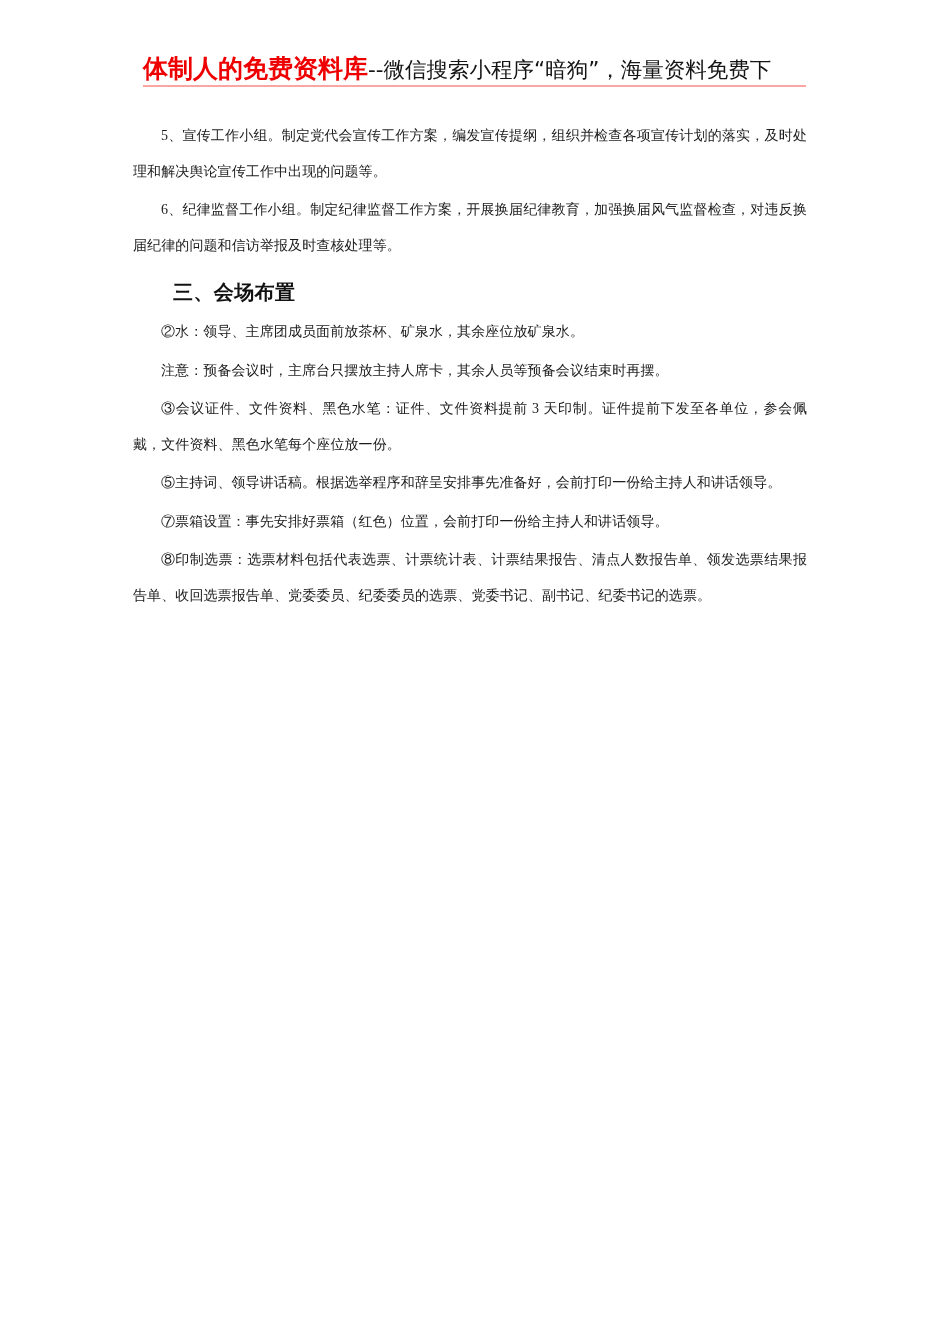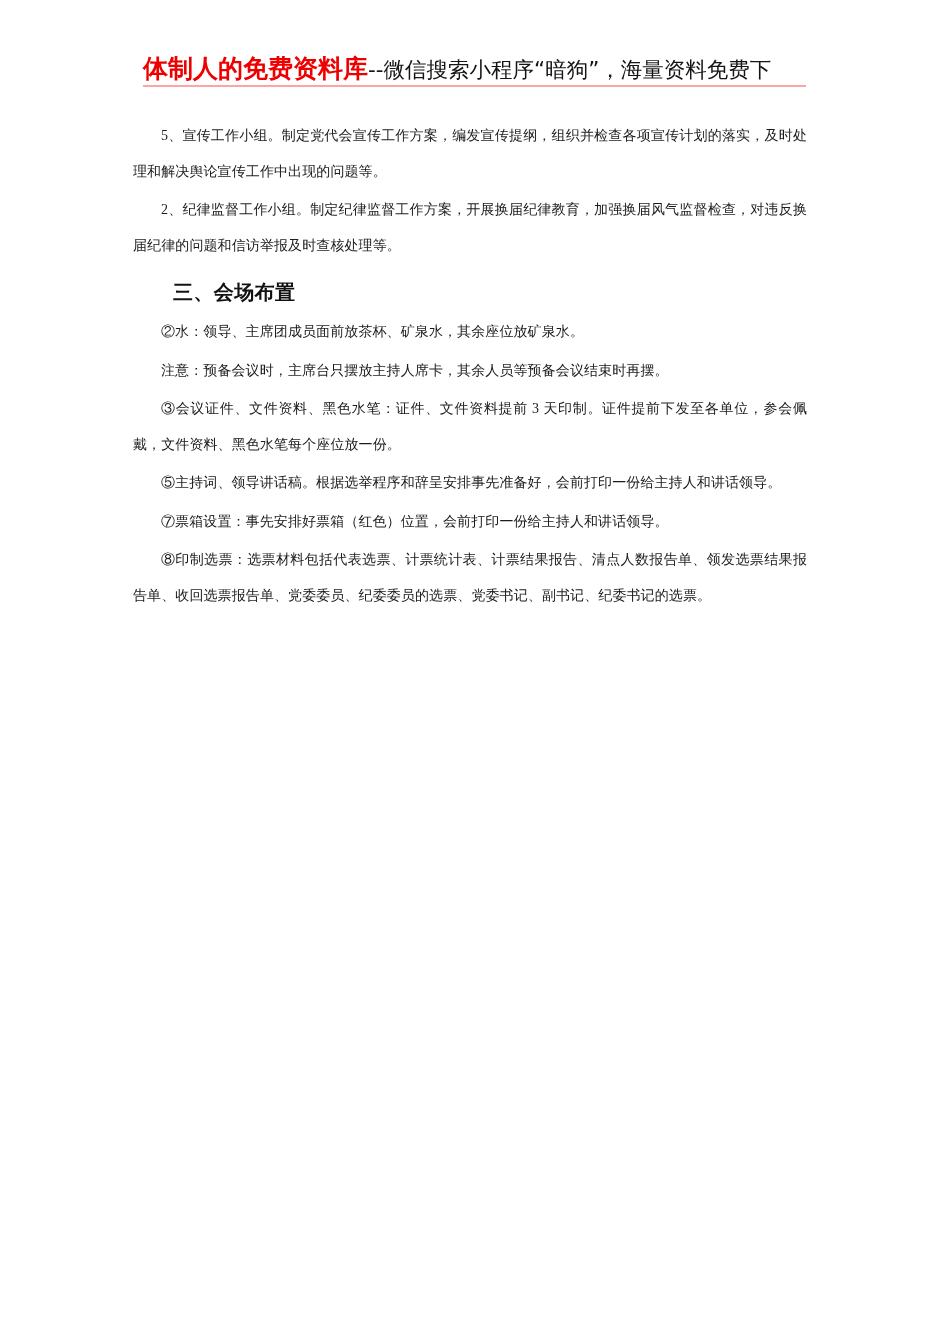--- a/index.html
+++ b/index.html
@@ -92,21 +92,21 @@
 <body>
 
 <div class="page">
 
   <div class="doc-header">
     <span class="header-line"><span class="header-brand">体制人的免费资料库</span><span class="header-tail">--微信搜索小程序“暗狗”，海量资料免费下</span></span>
   </div>
 
   <div class="body-area">
     <p class="para">5、宣传工作小组。制定党代会宣传工作方案，编发宣传提纲，组织并检查各项宣传计划的落实，及时处理和解决舆论宣传工作中出现的问题等。</p>
-    <p class="para">2、纪律监督工作小组。制定纪律监督工作方案，开展换届纪律教育，加强换届风气监督检查，对违反换届纪律的问题和信访举报及时查核处理等。</p>
+    <p class="para">6、纪律监督工作小组。制定纪律监督工作方案，开展换届纪律教育，加强换届风气监督检查，对违反换届纪律的问题和信访举报及时查核处理等。</p>
 
     <h2 class="section-heading">三、会场布置</h2>
 
     <p class="para">②水：领导、主席团成员面前放茶杯、矿泉水，其余座位放矿泉水。</p>
     <p class="para">注意：预备会议时，主席台只摆放主持人席卡，其余人员等预备会议结束时再摆。</p>
     <p class="para">③会议证件、文件资料、黑色水笔：证件、文件资料提前 3 天印制。证件提前下发至各单位，参会佩戴，文件资料、黑色水笔每个座位放一份。</p>
     <p class="para">⑤主持词、领导讲话稿。根据选举程序和辞呈安排事先准备好，会前打印一份给主持人和讲话领导。</p>
     <p class="para">⑦票箱设置：事先安排好票箱（红色）位置，会前打印一份给主持人和讲话领导。</p>
     <p class="para">⑧印制选票：选票材料包括代表选票、计票统计表、计票结果报告、清点人数报告单、领发选票结果报告单、收回选票报告单、党委委员、纪委委员的选票、党委书记、副书记、纪委书记的选票。</p>
 

